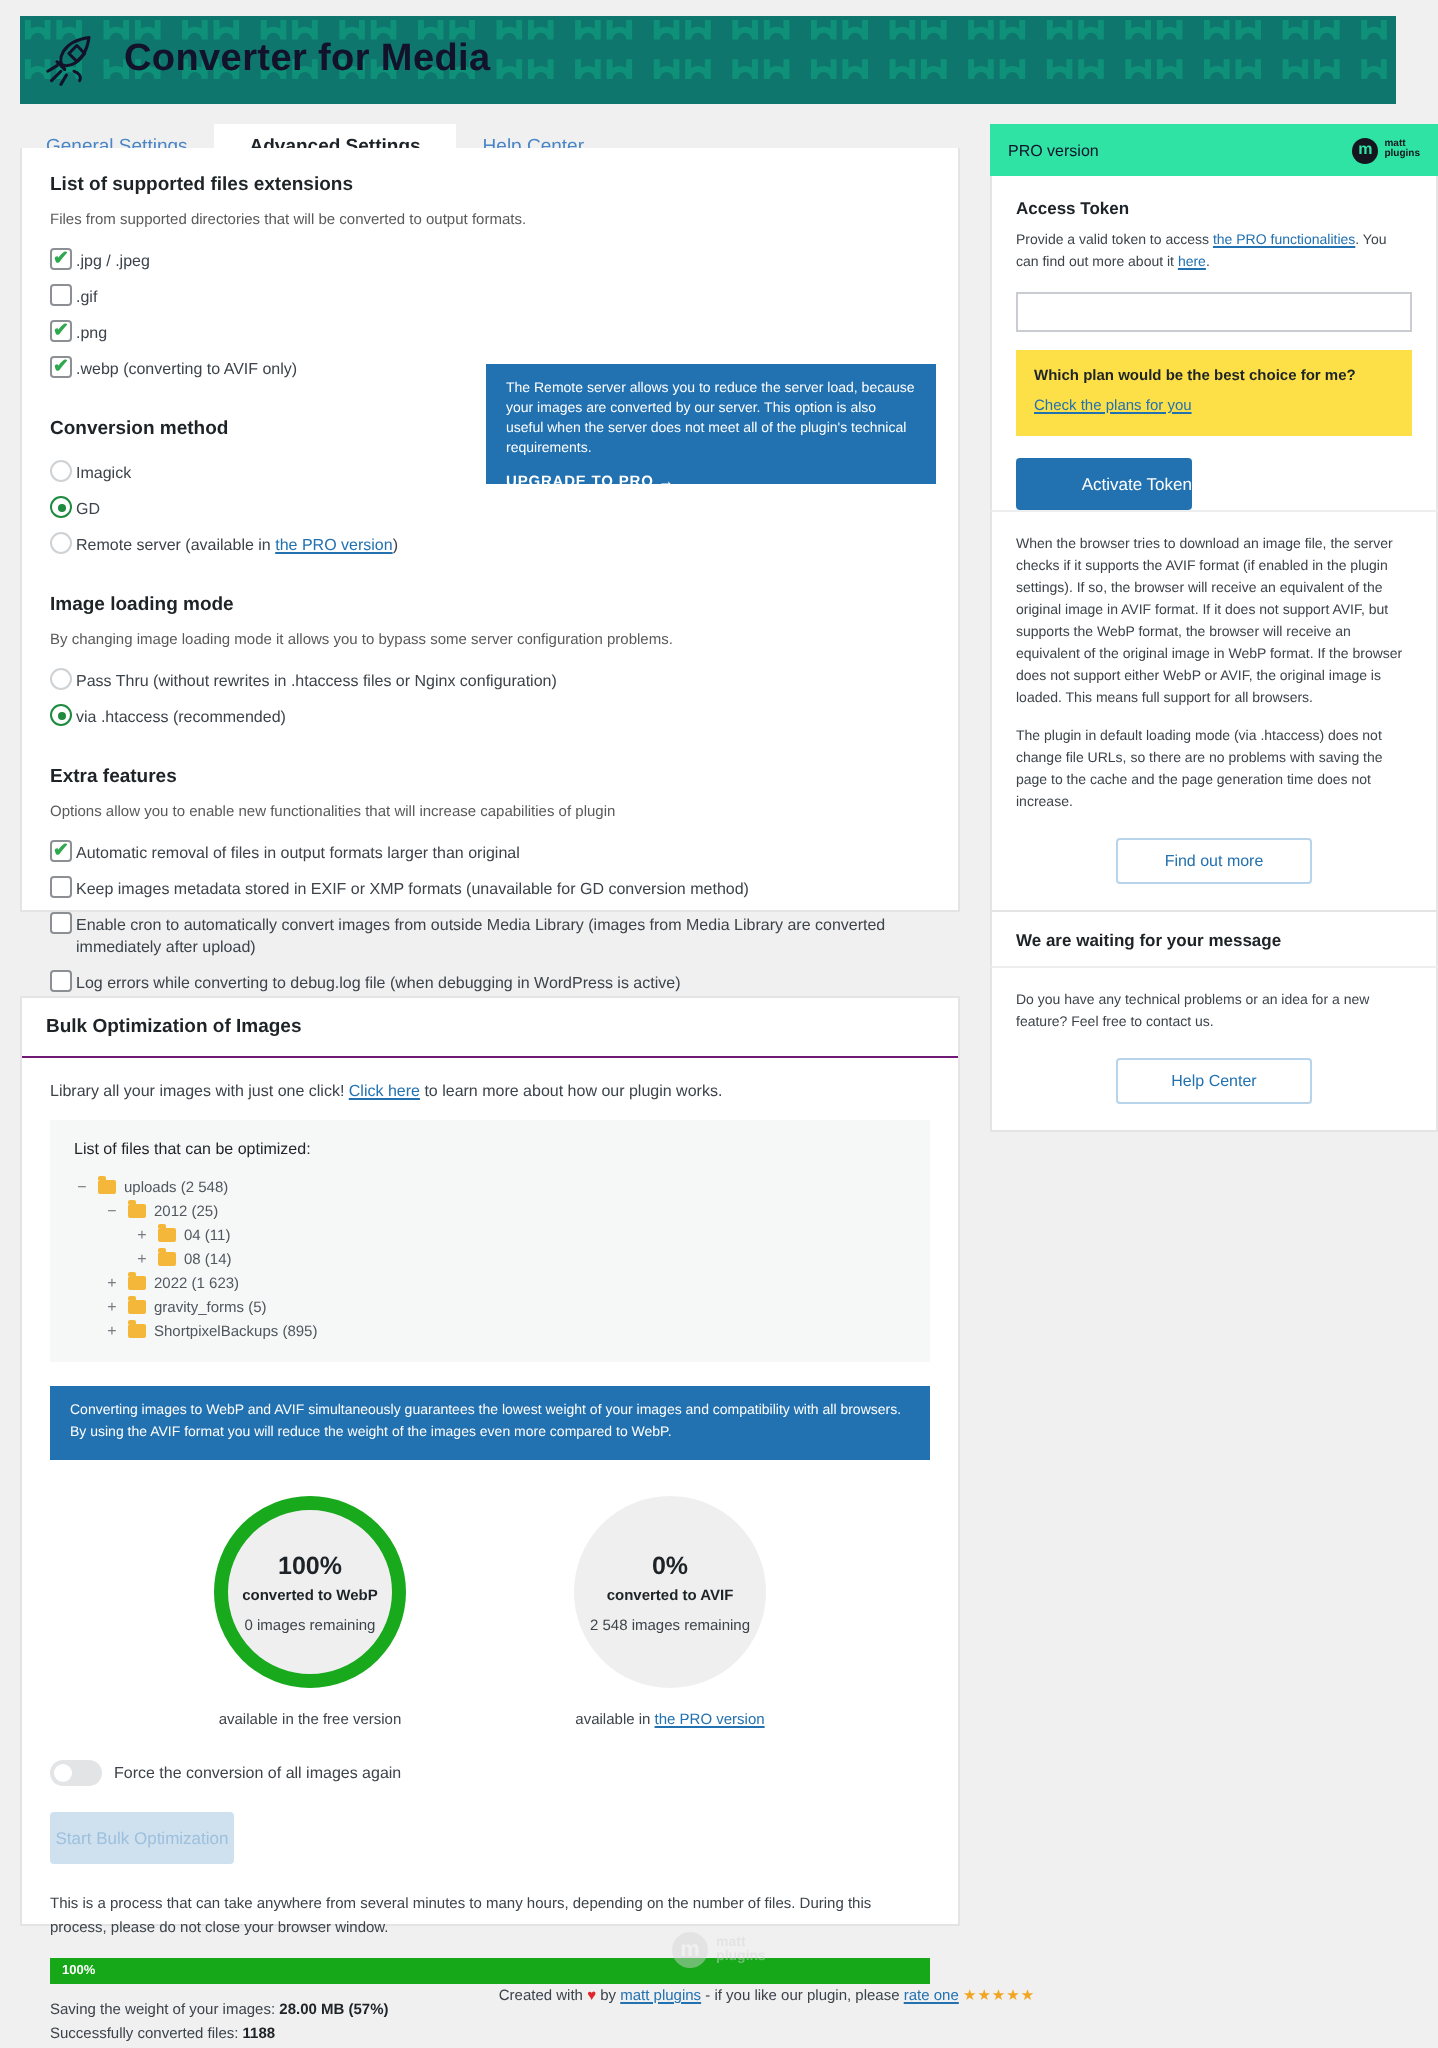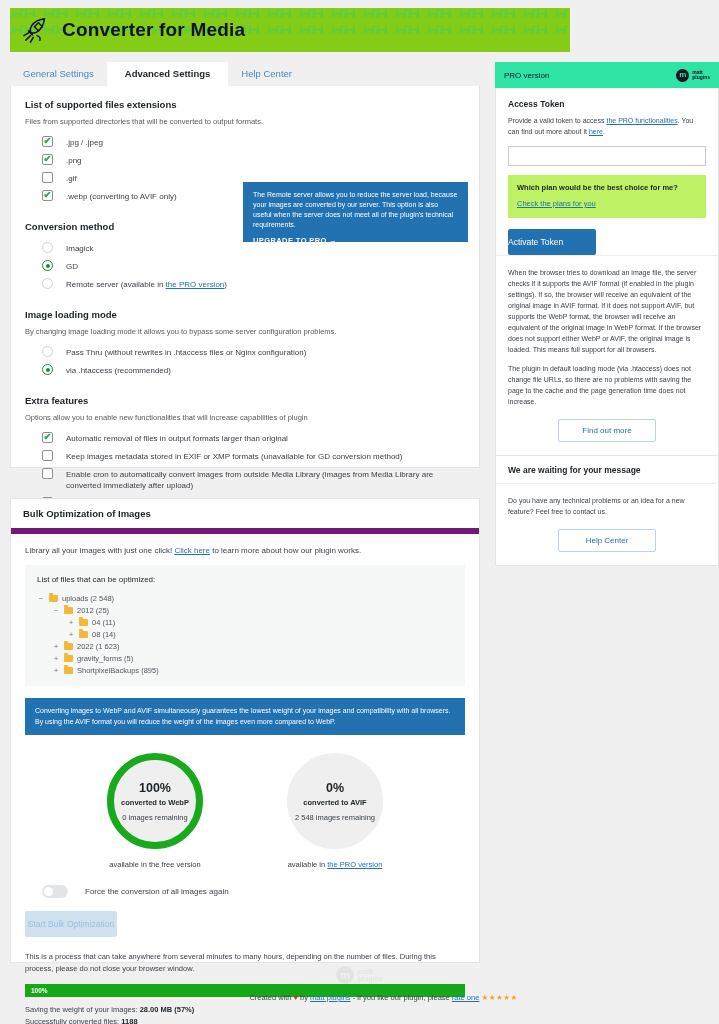--- a/index.html
+++ b/index.html
@@ -7,22 +7,22 @@
     width: 719px;
     height: 1024px;
     background: #f0f0f1;
     font-family: "Liberation Sans", sans-serif;
     -webkit-font-smoothing: antialiased;
   }
   .page { position: relative; width: 719px; height: 1024px; overflow: hidden; }
 
   
   .brand-header {
-    position: absolute; left: 10px; top: 8px; width: 560px; height: 44px;
-    background: #84cc16; overflow: hidden;
+    position: absolute; left: 10px; top: 8px; width: 688px; height: 44px;
+    background: #0f766e; overflow: hidden;
   }
   .brand-pattern {
     position: absolute; inset: 0; opacity: .30;
   }
   .brand-inner {
     position: relative; display: flex; align-items: center; gap: 10px;
     height: 100%; padding-left: 12px;
   }
   .rocket { width: 30px; height: 30px; flex: 0 0 auto; }
   .brand-title {
@@ -36,33 +36,33 @@
   }
   .tab {
     font-size: 9.5px; color: #4a86c5; padding: 5px 13px; line-height: 14px;
     display: flex; align-items: center; cursor: pointer;
   }
   .tab.active {
     background: #ffffff; color: #1d2327; font-weight: bold;
     padding: 5px 18px;
   }
   .card-head {
-    padding: 9px 12px; border-bottom: 6px solid #701a75;
+    padding: 9px 12px; border-bottom: 1px solid #701a75;
     font-size: 9.5px; font-weight: bold; color: #1d2327;
   }
 
   
   .settings-card {
-    position: absolute; left: 10px; top: 86px; width: 470px; height: 382px;
+    position: absolute; left: 10px; top: 74px; width: 470px; height: 382px;
     background: #fff; border: 1px solid #e4e4e5; border-top: none;
     padding: 13px 14px 14px 14px;
   }
   .sec-title { font-size: 9.5px; font-weight: bold; color: #1d2327; margin-bottom: 6px; }
   .sec-desc  { font-size: 7.5px; color: #5a5a5a; margin-bottom: 9px; line-height: 11px;}
-  .opt-row { display: flex; align-items: flex-start; gap: 13px; margin-bottom: 6px; margin-left: 17px; }
+  .opt-row { display: flex; align-items: flex-start; gap: 2px; margin-bottom: 6px; }
   .opt-label { font-size: 8px; color: #3c434a; line-height: 11px; padding-top: 1px; }
   .opt-label a { color: #2271b1; }
 
   .cb {
     width: 11px; height: 11px; border: 1px solid #8c8f94; background: #fff;
     border-radius: 2px; flex: 0 0 auto; position: relative;
   }
   .cb.checked::after {
     content: "\2714"; position: absolute; left: 0.5px; top: -2px;
     font-size: 9.5px; color: #2fa84f; font-weight: bold;
@@ -94,21 +94,21 @@
     background: #2271b1; color: #fff; padding: 8px 10px;
   }
   .promo p { font-size: 7px; line-height: 10px; }
   .promo .cta {
     margin-top: 6px; font-size: 7.5px; font-weight: bold; letter-spacing: .4px;
     color: #fff;
   }
 
   .btn-primary {
     background: #2271b1; color: #fff; border: none; border-radius: 2px;
-    font-size: 8.5px; padding: 8px 0; width: 84px; text-align: left;
+    font-size: 8.5px; padding: 8px 0; width: 84px; text-align: right;
     cursor: pointer; font-family: inherit;
   }
   .btn-disabled {
     background: #cfe0ef; color: #9dc0dd; border: none; border-radius: 2px;
     font-size: 8.5px; padding: 8px 0; width: 92px; text-align: center;
     font-family: inherit;
   }
   .btn-outline {
     border: 1px solid #b8d4ea; background: #fff; color: #2271b1;
     border-radius: 2px; font-size: 8px; padding: 6px 0; width: 98px;
@@ -184,21 +184,21 @@
   }
   .mp-text { font-size: 5px; color: #15151f; line-height: 5.5px; font-weight: bold; }
   .pro-body { background: #fff; border:1px solid #e4e4e5; border-top:none; padding: 11px 12px 13px; }
   .side-title { font-size: 8.5px; font-weight: bold; color: #1d2327; margin-bottom: 6px; }
   .side-text { font-size: 7px; color: #3c434a; line-height: 11px; }
   .side-text a { color: #2271b1; }
   .token-input {
     margin-top: 9px; width: 100%; height: 20px; border: 1px solid #c9cdd1;
     background: #fff; font-family: inherit; font-size: 8px; padding: 0 5px;
   }
-  .plan-box { margin-top: 9px; background: #bef264; padding: 8px 9px; }
+  .plan-box { margin-top: 9px; background: #fde047; padding: 8px 9px; }
   .plan-box .q { font-size: 7.5px; font-weight: bold; color: #1d2327; }
   .plan-box a { font-size: 7.5px; color: #2271b1; display: inline-block; margin-top: 4px;}
 
   .side-card2 { top: 255px; }
   .side-card3 { top: 455px; }
   .sc-head { background:#fff; border:1px solid #e4e4e5; border-bottom:none; padding: 9px 12px 8px; }
   .sc-body { background:#fff; border:1px solid #e4e4e5; border-top:1px solid #eceef0; padding: 11px 12px 13px; }
   .sc-body p + p { margin-top: 8px; }
   .center { text-align: center; }
 
@@ -287,26 +287,26 @@
   <div class="settings-card">
 
     <div class="sec-title">List of supported files extensions</div>
     <div class="sec-desc">Files from supported directories that will be converted to output formats.</div>
 
     <div class="opt-row">
       <span class="cb checked"></span>
       <span class="opt-label">.jpg / .jpeg</span>
     </div>
     <div class="opt-row">
+      <span class="cb"></span>
+      <span class="opt-label">.gif</span>
+    </div>
+    <div class="opt-row">
       <span class="cb checked"></span>
       <span class="opt-label">.png</span>
-    </div>
-    <div class="opt-row">
-      <span class="cb"></span>
-      <span class="opt-label">.gif</span>
     </div>
     <div class="opt-row">
       <span class="cb checked"></span>
       <span class="opt-label">.webp (converting to AVIF only)</span>
     </div>
 
     <div class="sec-gap"></div>
     <div class="sec-title">Conversion method</div>
     <div style="height:4px"></div>
     <div class="opt-row">

